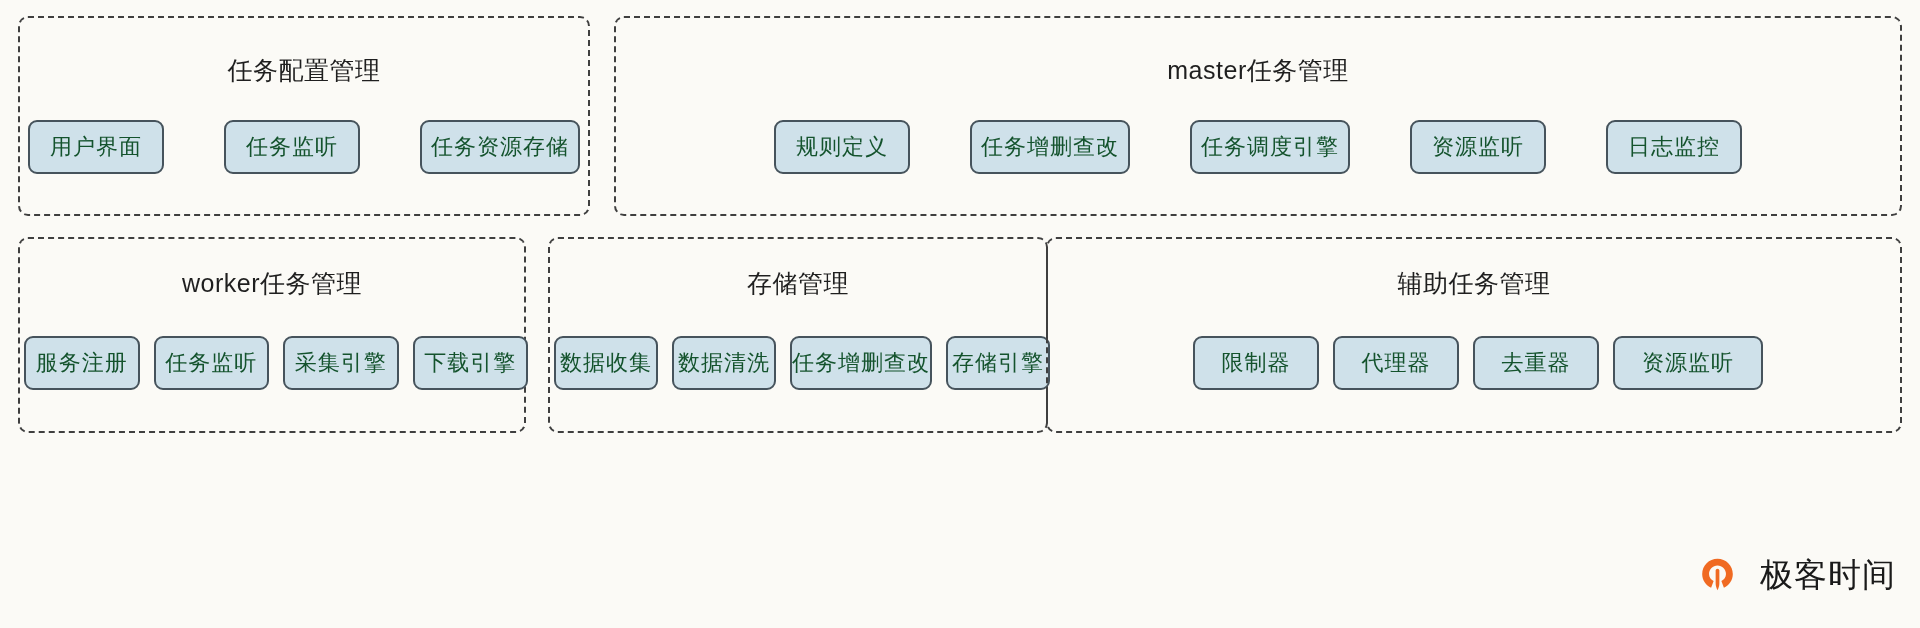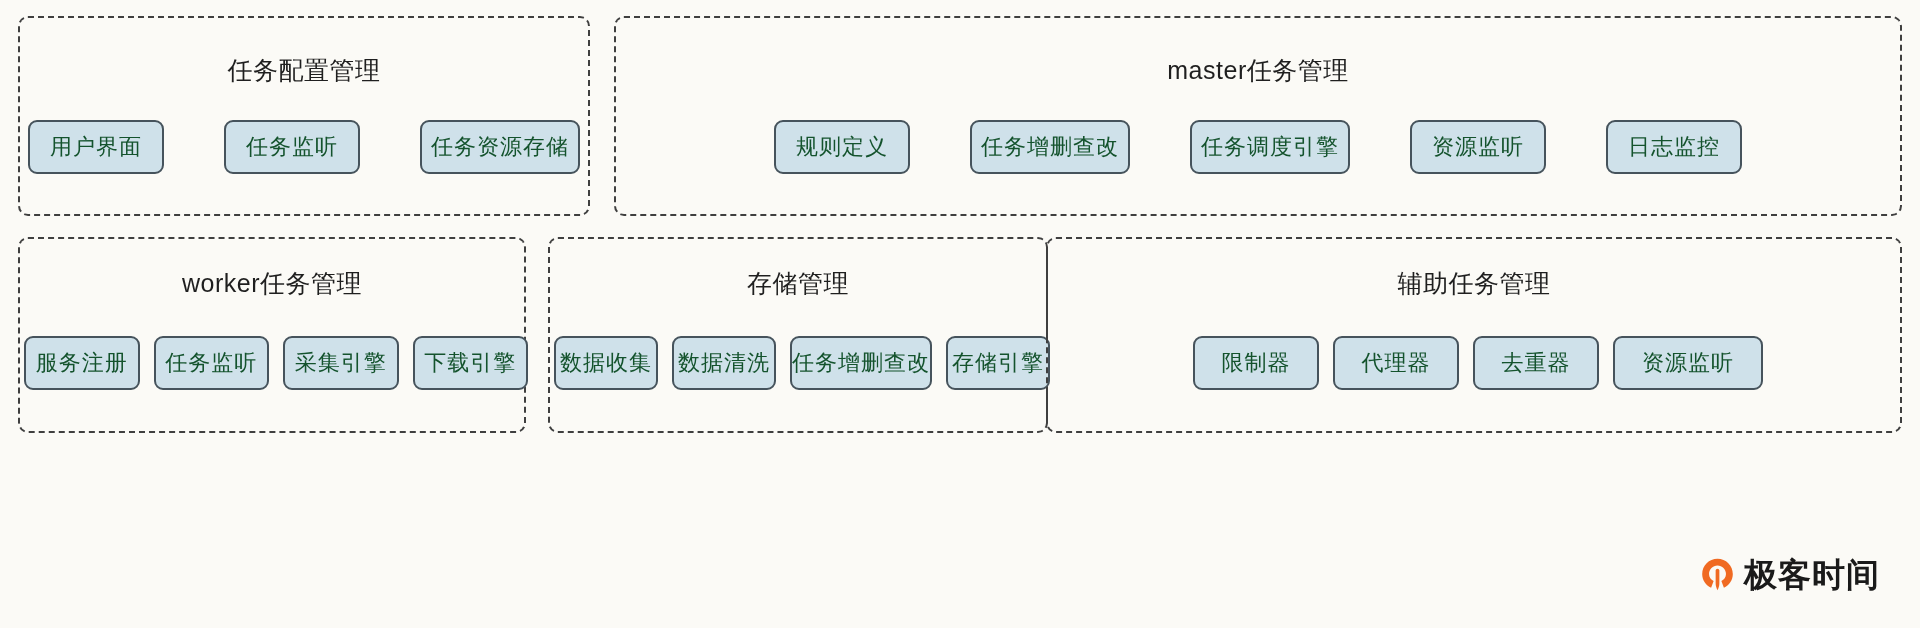--- a/index.html
+++ b/index.html
@@ -114,23 +114,24 @@
   #logo .mark {
     width: 35px;
     height: 35px;
     flex: 0 0 35px;
   }
   #logo .wordmark {
     font-size: 33px;
     color: #1a1a1a;
     line-height: 1;
     letter-spacing: 1px;
-    font-weight: 700;
+    font-weight: 400;
     white-space: nowrap;
     font-family: "DejaVu Sans", "Liberation Sans", sans-serif;
+    margin-left: 16px;
   }
 </style>
 </head>
 <body>
 
 <div id="canvas">
 
   <div class="group" id="g-config">
     <div class="group-title">任务配置管理</div>
     <div class="node-row">

